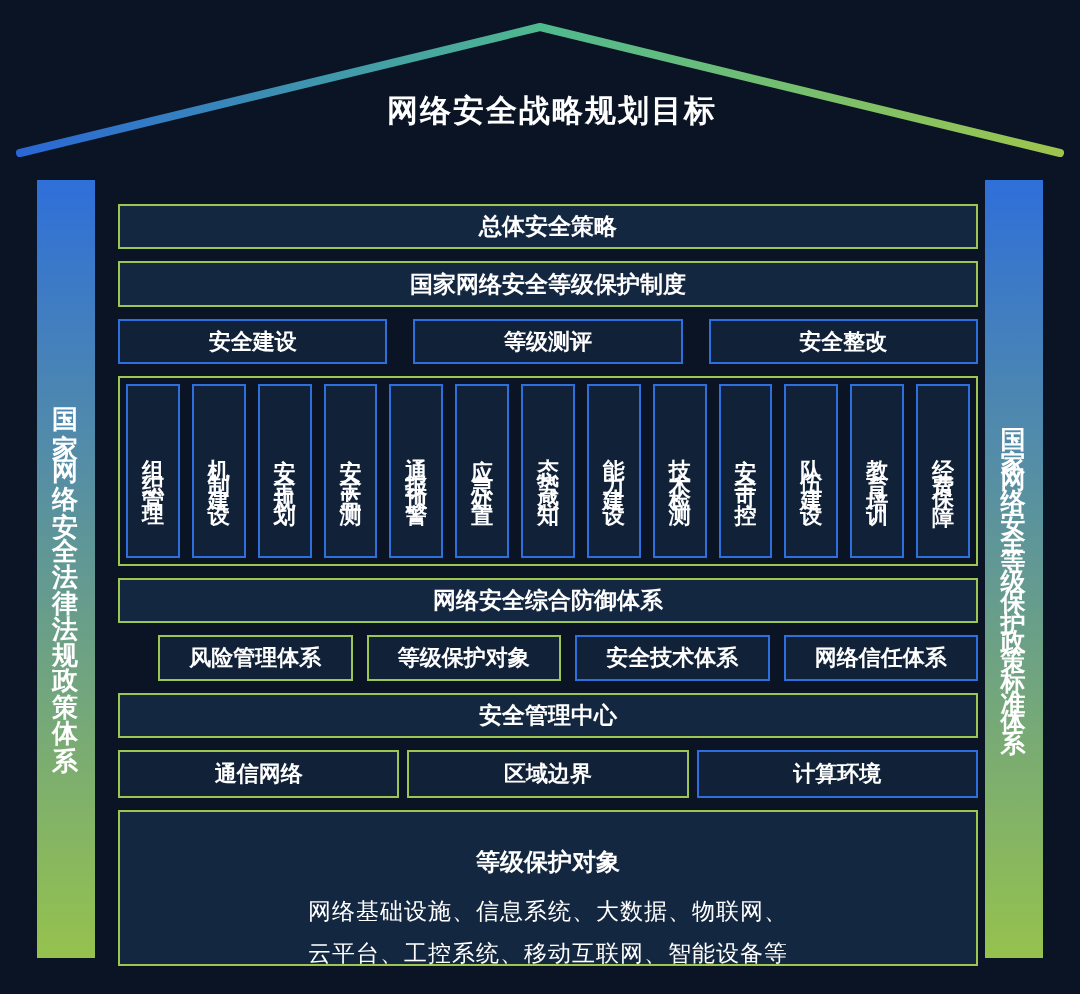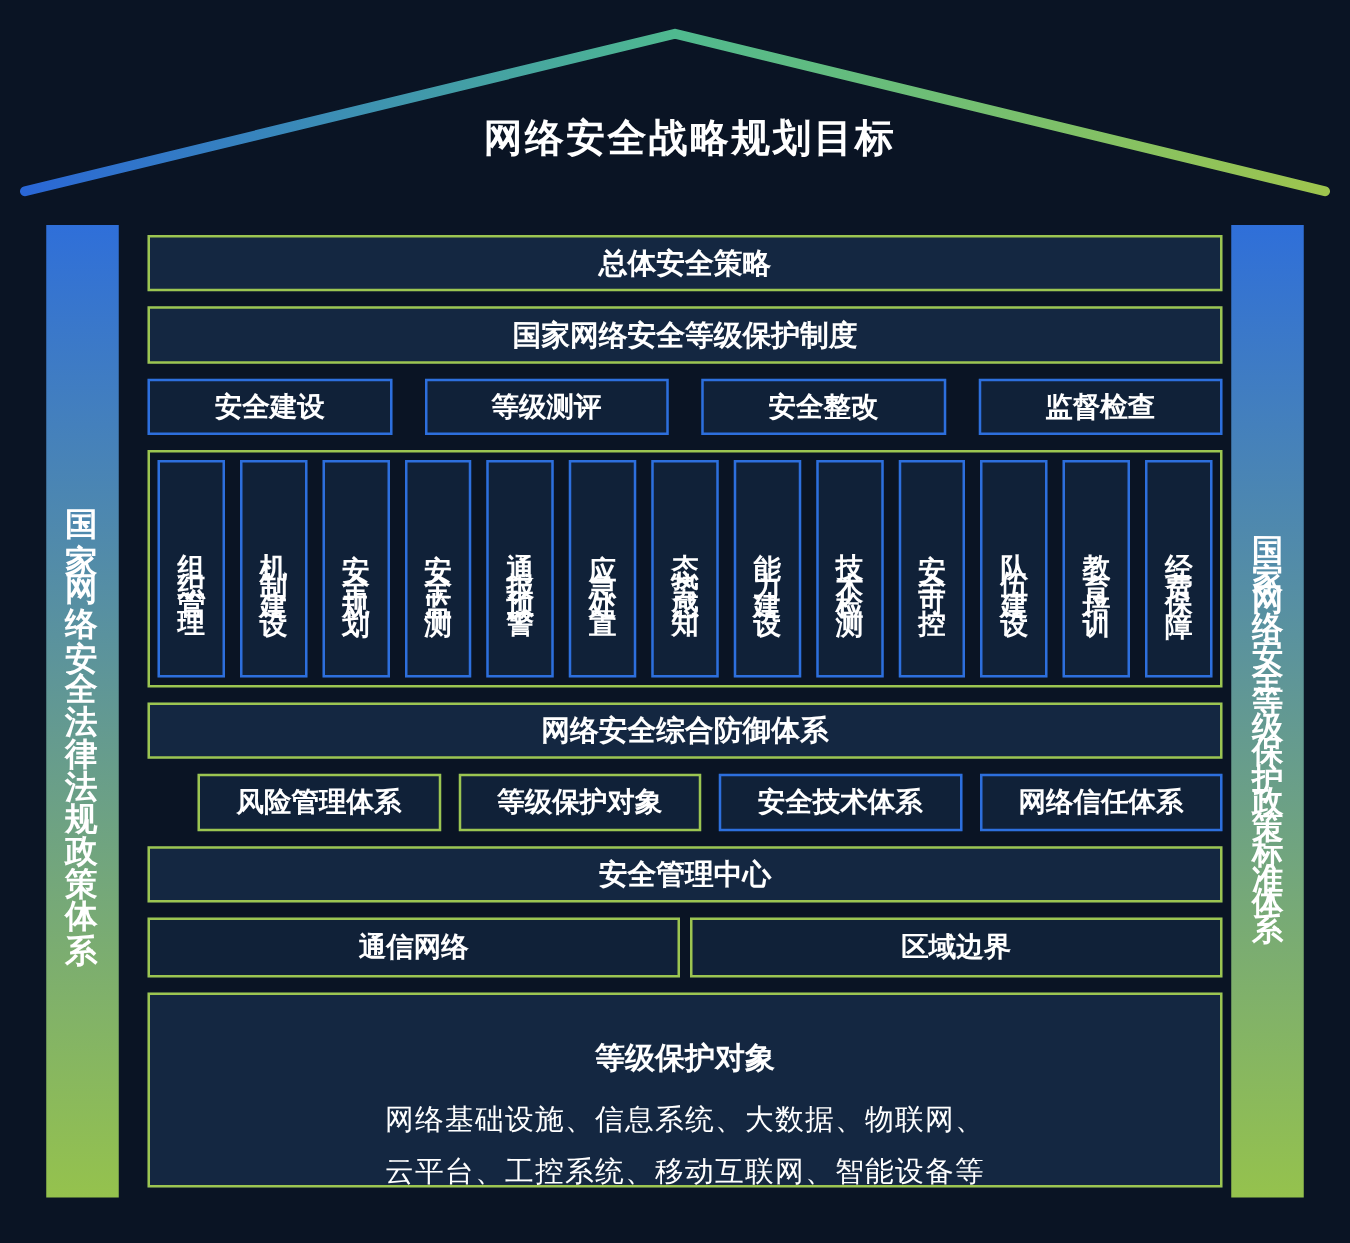--- a/index.html
+++ b/index.html
@@ -27,21 +27,21 @@
     background:linear-gradient(180deg,var(--pillar-top),var(--pillar-bottom));
     display:flex;align-items:center;justify-content:center;}
   .pillar-left{left:37px;}
   .pillar-right{left:985px;}
   .pillar-text{writing-mode:vertical-rl;text-orientation:upright;
     font-weight:700;color:var(--text);white-space:nowrap;}
   .pillar-left .pillar-text{font-size:26px;letter-spacing:26px;}
   .pillar-right .pillar-text{font-size:25px;letter-spacing:20px;}
 
   
-  .center{position:absolute;left:118px;top:188px;width:860px;
+  .center{position:absolute;left:118px;top:204px;width:860px;
     display:flex;flex-direction:column;gap:12px;}
 
   .bar{height:45px;background:var(--panel-fill);border:2px solid var(--green);
     display:flex;align-items:center;justify-content:center;
     font-size:23px;font-weight:700;}
   .bar.tall{height:46px;}
 
   .row{display:flex;}
   .cell{background:var(--cell-fill);border:2px solid var(--blue);
     display:flex;align-items:center;justify-content:center;
@@ -95,21 +95,20 @@
   <div class="center">
 
     <div class="bar">总体安全策略</div>
 
     <div class="bar tall">国家网络安全等级保护制度</div>
 
     <div class="row process-row">
       <div class="cell blue">安全建设</div>
       <div class="cell blue">等级测评</div>
       <div class="cell blue">安全整改</div>
-      <div class="cell blue">监督检查</div>
     </div>
 
     <div class="matrix">
       <div class="col">
           <span class="vtext">组织管理</span>
         </div>
       <div class="col">
           <span class="vtext">机制建设</span>
         </div>
       <div class="col">
@@ -154,20 +153,21 @@
       <div class="cell green">等级保护对象</div>
       <div class="cell blue">安全技术体系</div>
       <div class="cell blue">网络信任体系</div>
     </div>
 
     <div class="bar">安全管理中心</div>
 
     <div class="row environment-row">
       <div class="cell green">通信网络</div>
       <div class="cell green">区域边界</div>
+      <div class="cell blue">计算环境</div>
     </div>
 
     <div class="objects">
       <div class="objects-title">等级保护对象</div>
       <div class="objects-line">网络基础设施、信息系统、大数据、物联网、</div>
       <div class="objects-line">云平台、工控系统、移动互联网、智能设备等</div>
     </div>
 
   </div>
 </div>

